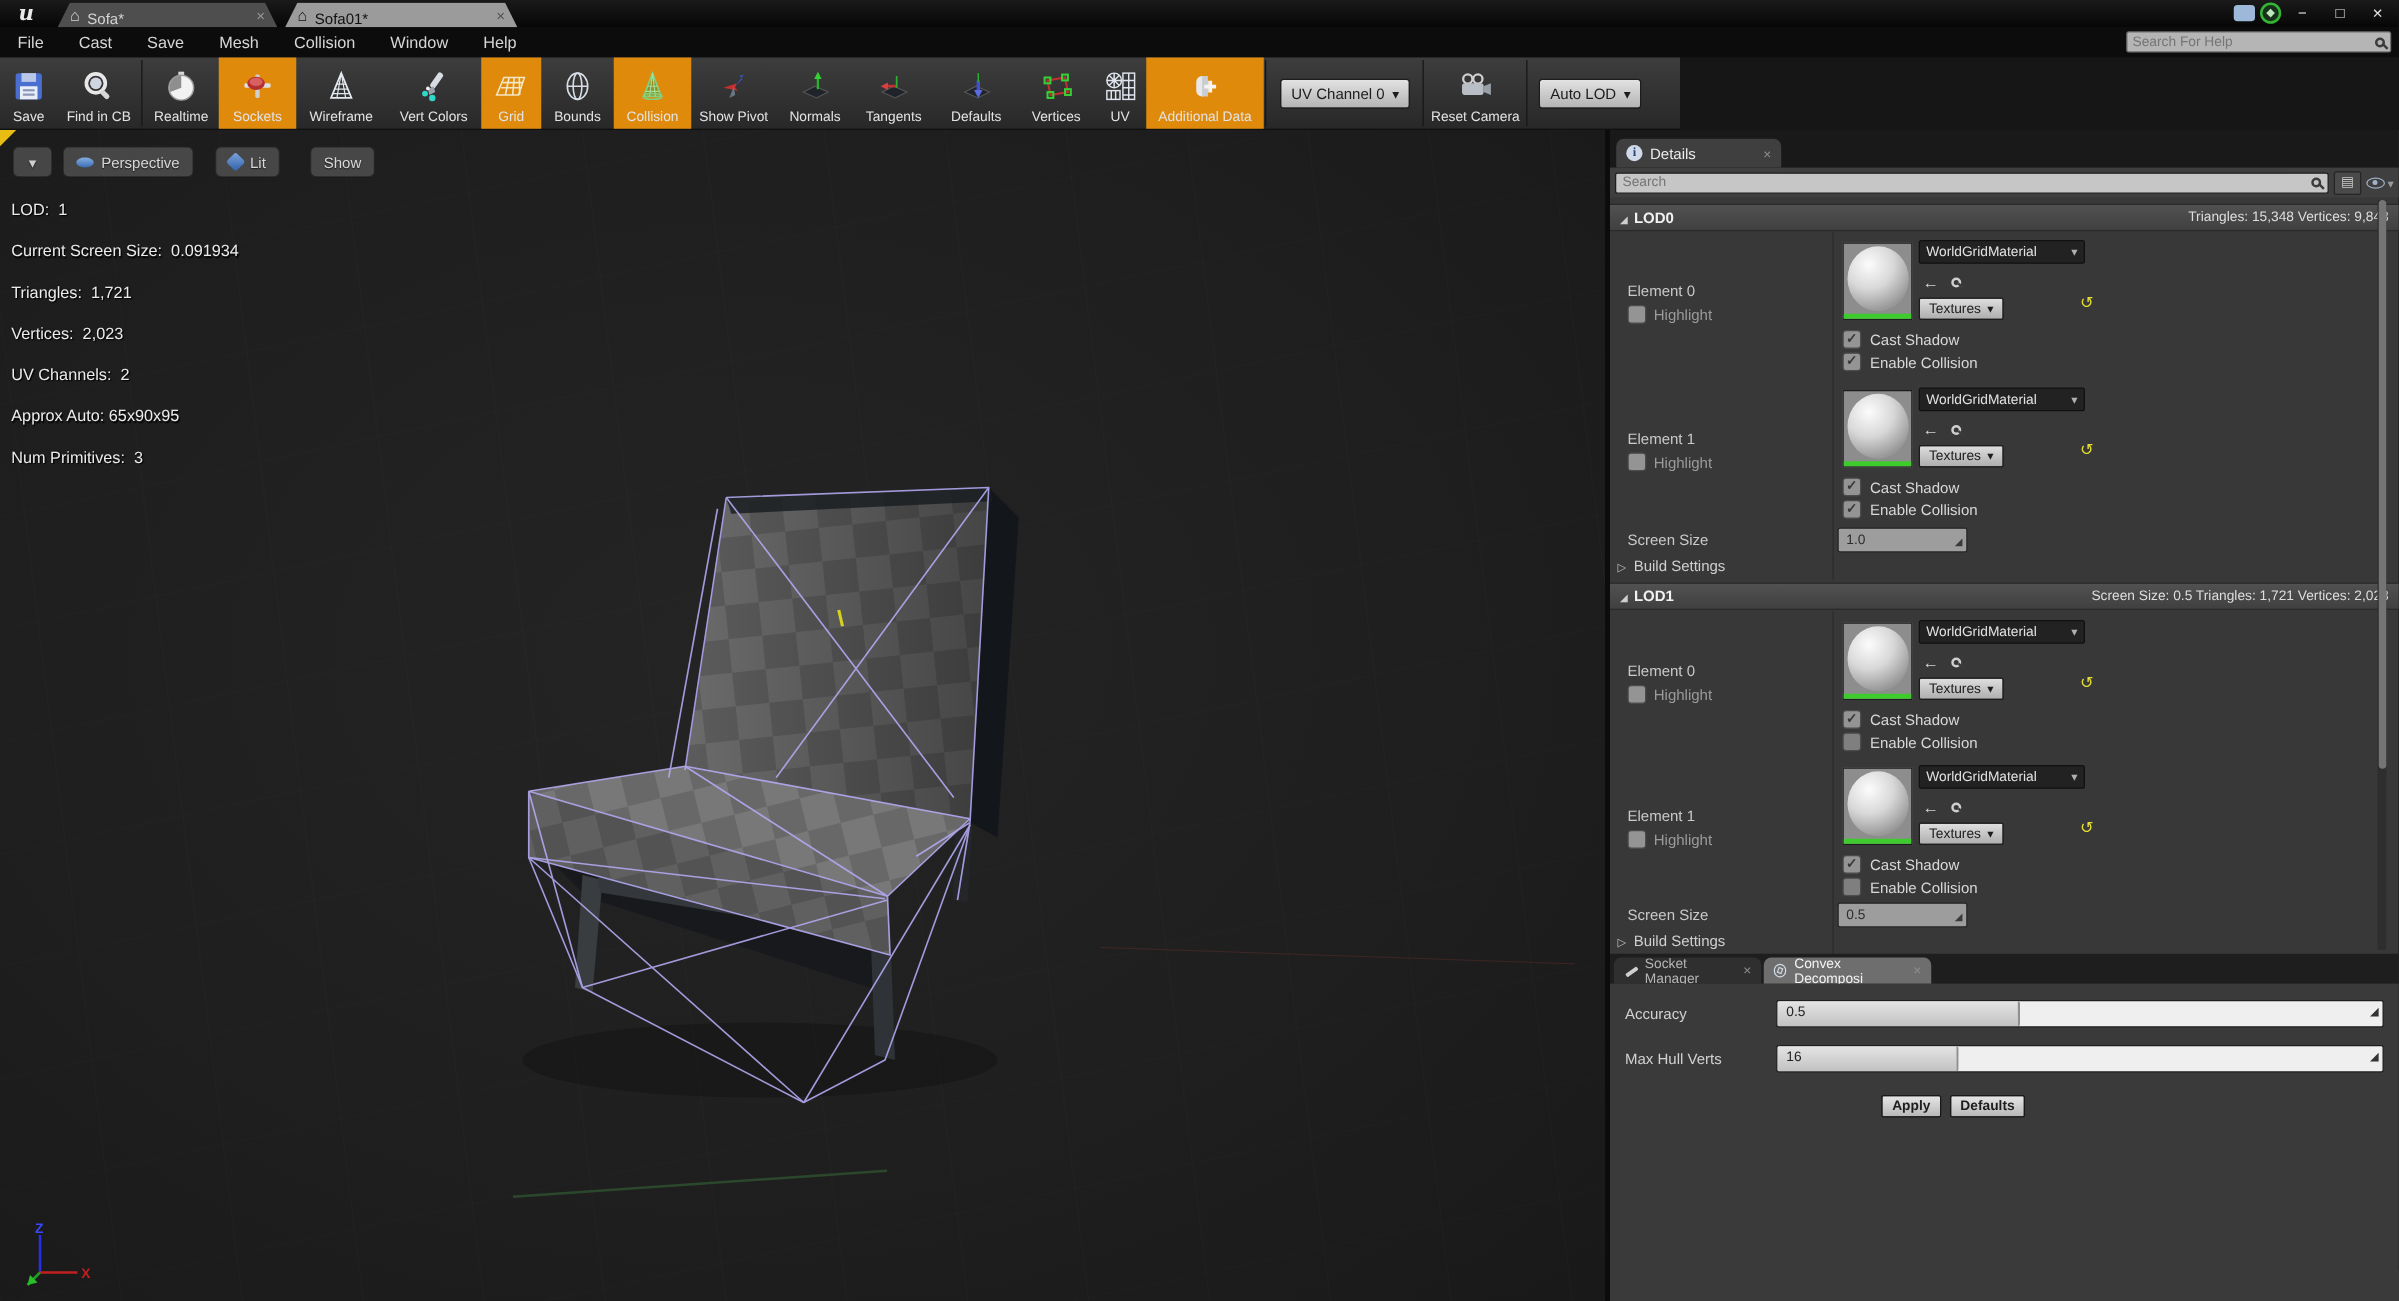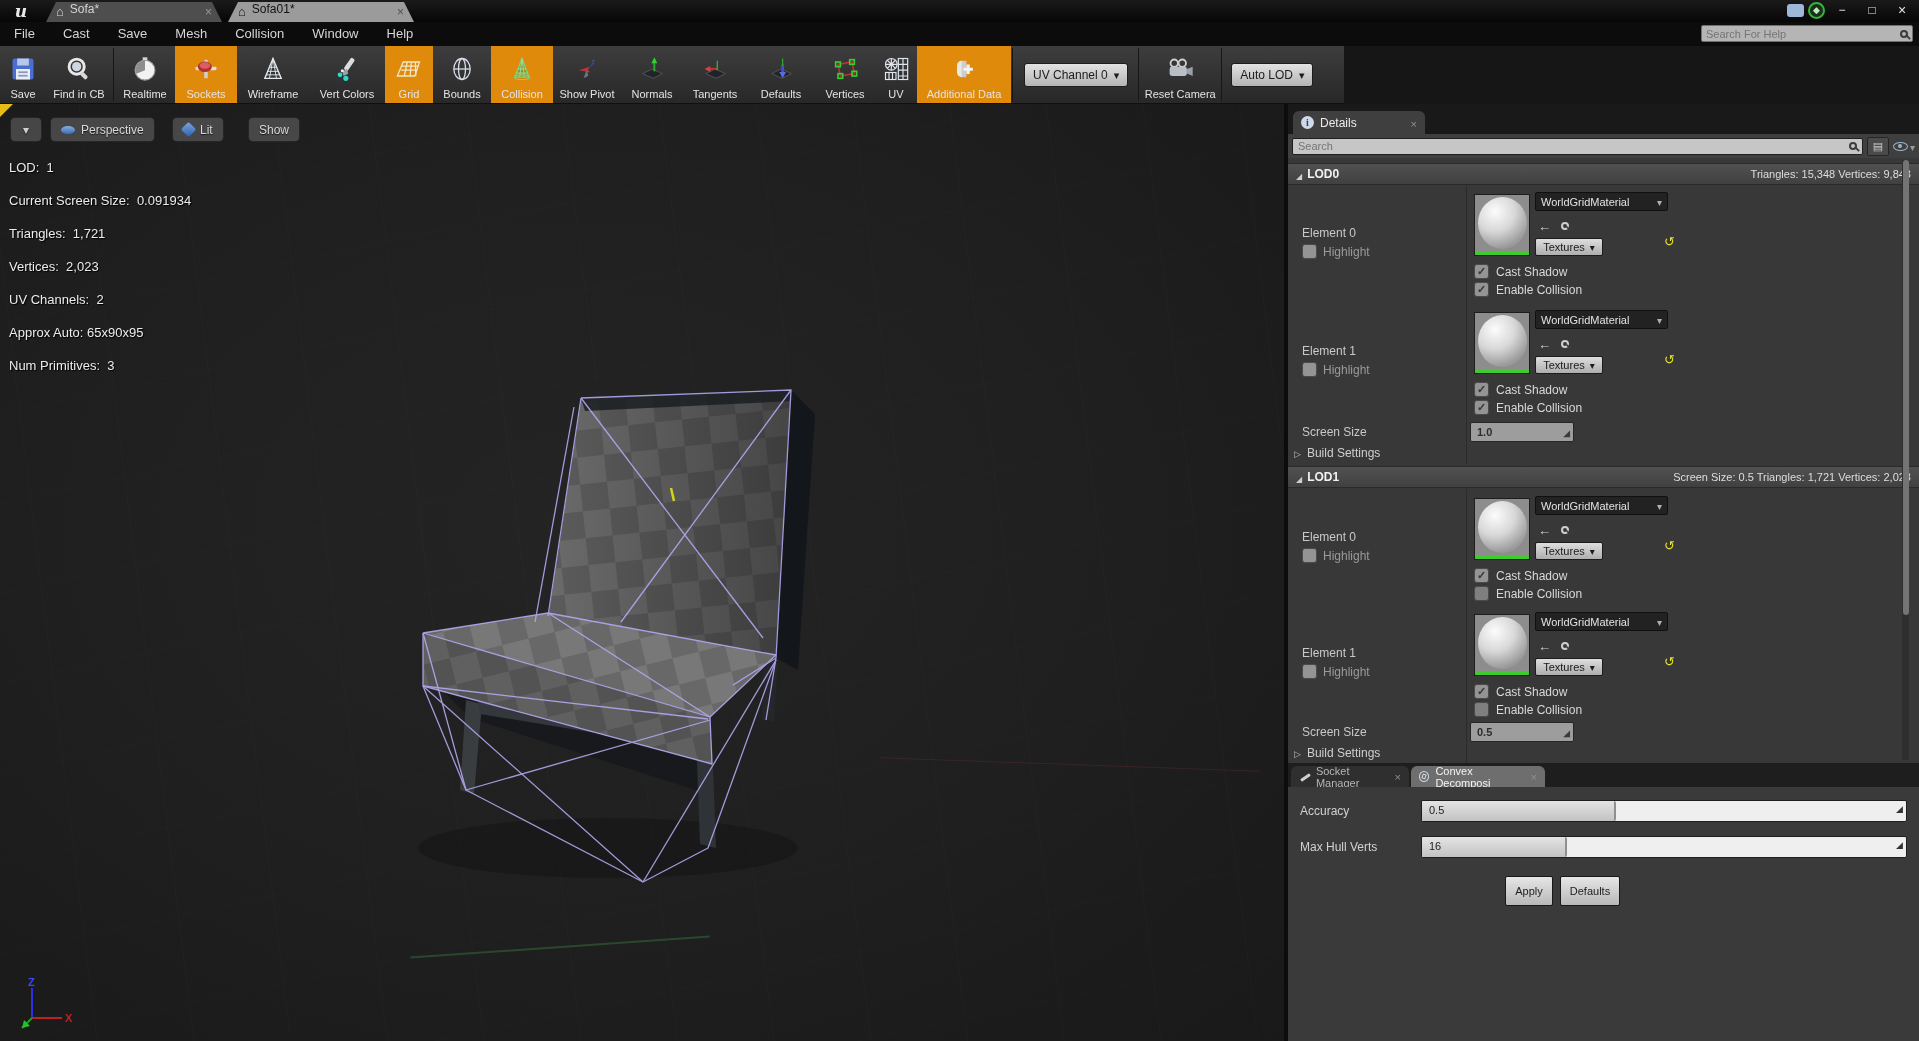--- a/index.html
+++ b/index.html
@@ -6,21 +6,21 @@
   html,body { width:1919px; height:1041px; overflow:hidden; background:#141414;
               font-family:"Liberation Sans", sans-serif; }
   .abs { position:absolute; }
 
   
   #titlebar { position:relative; height:22px; background:linear-gradient(#1a1a1a,#060606); }
   #ue-logo { position:absolute; left:6px; top:0; width:30px; height:22px; color:#e9e9e9;
              font-family:"DejaVu Serif", serif; font-style:italic; font-weight:bold;
              font-size:17px; line-height:22px; text-align:center; }
   .doctab { position:absolute; top:2px; height:20px; border-radius:7px 7px 0 0;
-            display:flex; align-items:flex-start; padding:0 10px;
+            display:flex; align-items:flex-end; padding:0 10px;
             clip-path:polygon(10px 0, calc(100% - 10px) 0, 100% 100%, 0 100%); }
   .doctab .home::before { content:"⌂"; font-size:13px; margin-right:6px; }
   .doctab .tclose::before { content:"×"; font-size:12px; margin-left:auto; opacity:.55; }
   #tab-sofa   { left:46px;  width:176px; background:#4e4e4e; color:#d4d4d4; }
   #tab-sofa01 { left:228px; width:186px; background:#9b9b9b; color:#111; }
   .doctab span.tlabel { font-size:12px; }
   .doctab { gap:0; }
   .doctab .tlabel { flex:0 0 auto; }
   #winctl { position:absolute; right:4px; top:2px; display:flex; gap:4px; align-items:center; }
   #chat-ic { width:17px; height:13px; background:#9db8d8; border-radius:3px; position:relative; }
@@ -156,21 +156,21 @@
   .yreset { position:absolute; left:376px; top:44px; color:#e4df30; font-size:13px; }
   .yreset::before { content:"↺"; }
   .chkrow { position:absolute; left:186px; display:flex; align-items:center; gap:7px;
             color:#d8d8d8; font-size:12px; }
   .cs-row { top:74px; } .ec-row { top:92px; }
 
   .ss-row { position:absolute; left:0; width:620px; height:22px; }
   .ss-row .sslabel { position:absolute; left:14px; top:3px; color:#c9c9c9; font-size:12px; }
   .ssfield { position:absolute; left:182px; top:0; width:104px; height:20px; background:#9d9d9d;
              border:1px solid #262626; border-radius:2px; color:#2d2d2d; font-size:11px;
-             line-height:18px; padding:0 6px;font-weight:bold; }
+             line-height:18px; padding:0 6px; }
   .ssfield::after { content:"◢"; position:absolute; right:3px; top:2px; font-size:8px; color:#3b3b3b; }
   .bs-row { position:absolute; left:6px; color:#cfcfcf; font-size:12px; display:flex;
             align-items:center; gap:6px; }
   .bs-row .tri::before { content:"▷"; font-size:9px; color:#bdbdbd; }
 
   #pscroll { position:absolute; left:614px; top:56px; width:7px; height:600px; background:#2e2e2e; }
   #pscroll .pthumb { position:absolute; left:0.5px; top:0; width:6px; height:455px; background:#747474;
                      border-radius:3px; }
 
   
@@ -186,23 +186,23 @@
   .hull-ic::after { content:""; position:absolute; inset:2px; border:1px solid #cfd8e2; transform:rotate(20deg); }
   #bbody { position:absolute; left:0; top:683px; width:631px; height:254px; background:#3a3a3a; }
   .sl-row { position:absolute; left:0; width:631px; height:22px; }
   .sl-label { position:absolute; left:12px; top:4px; color:#d2d2d2; font-size:12px; }
   .sl-track { position:absolute; left:133px; top:0; width:486px; height:22px; background:#efefef;
               border:1px solid #1e1e1e; border-radius:2px; overflow:hidden; }
   .sl-fill { position:absolute; left:0; top:0; height:100%; background:linear-gradient(#e4e4e4,#c2c2c2);
              border-right:2px solid #8f8f8f; border-radius:2px; }
   .sl-val { position:absolute; left:7px; top:3px; color:#222; font-size:11px; }
   .sl-grab::after { content:"◢"; position:absolute; right:3px; top:3px; font-size:9px; color:#333; }
-  .btnrow-btn { position:absolute; top:0; height:30px; background:linear-gradient(#e6e6e6,#b8b8b8);
+  .btnrow-btn { position:absolute; top:0; height:18px; background:linear-gradient(#e6e6e6,#b8b8b8);
                 border:1px solid #191919; border-radius:2px; color:#1d1d1d; font-size:11px;
-                display:flex; align-items:center; justify-content:center; }
+                display:flex; align-items:center; justify-content:center;font-weight:bold; }
   #apply-btn { left:217px; width:48px; }
   #defaults-btn { left:272px; width:60px; }
 </style>
 </head>
 <body>
 
 <div id="titlebar">
   <div id="ue-logo">u</div>
   <div class="doctab" id="tab-sofa">
     <span class="home"></span>

